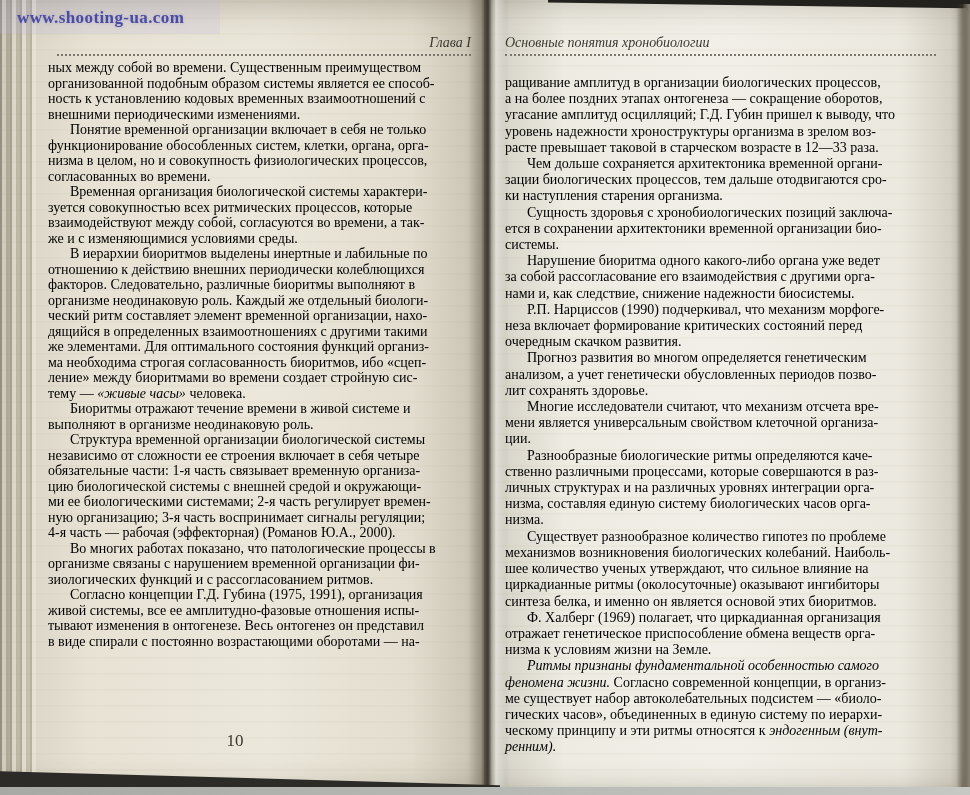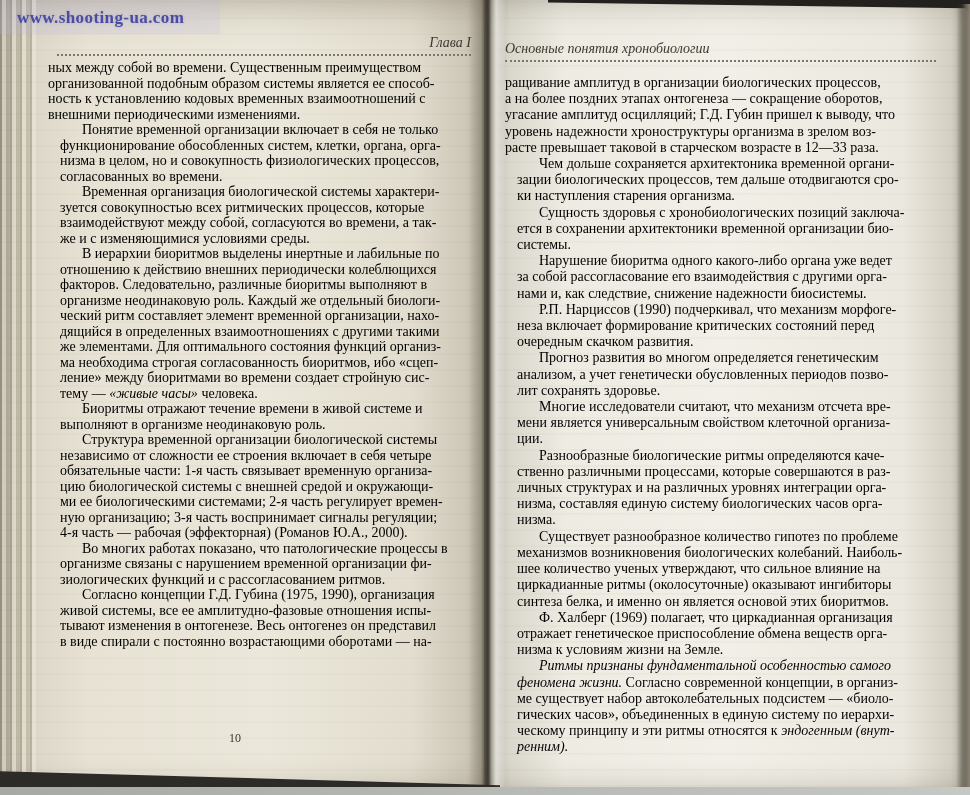--- a/index.html
+++ b/index.html
@@ -34,32 +34,32 @@
 
   
   .wm-ghost{position:absolute;left:0;top:0;width:220px;height:34px;background:rgba(190,188,226,.22);}
   .watermark{position:absolute;left:6px;top:8px;font-size:17px;font-weight:bold;letter-spacing:.4px;
     color:#4b4c9f;text-shadow:0 0 3px rgba(130,130,210,.45);padding-left:11px;}
 
   
   .running-head{position:absolute;font-style:italic;font-size:14px;color:#3b3831;
     border-bottom:2px dotted #7b7669;padding-bottom:3px;line-height:16px;}
   .head-left{left:57px;width:414px;top:35px;text-align:right;}
-  .head-right{left:505px;width:431px;top:41px;text-align:left;}
+  .head-right{left:505px;width:431px;top:35px;text-align:left;}
 
   
   .body-text{position:absolute;color:#000000;font-size:14px;text-align:left;}
   .body-left{left:48px;width:433px;top:60px;line-height:15.5px;}
   .body-right{left:505px;width:433px;top:75px;line-height:16.2px;}
   .para{margin:0;white-space:pre-line;}
-  .para.indent{text-indent:22px;margin-left:12px;}
+  .para.indent{text-indent:22px;}
   .it{font-style:italic;}
 
   
-  .pagenum{position:absolute;font-size:12px;color:#3b3831;text-align:center;}
+  .pagenum{position:absolute;font-size:17px;color:#3b3831;text-align:center;}
   .pn-left{left:20px;width:430px;top:731px;}
   .pn-right{left:480px;width:450px;top:731px;}
 </style>
 </head>
 <body>
 
 <div class="scene">
 
   <div class="page page-left">
     <div class="deckle"></div>
@@ -97,21 +97,21 @@
       <p class="para indent"><span>Структура временной организации биологической системы
 независимо от сложности ее строения включает в себя четыре
 обязательные части: 1-я часть связывает временную организа-
 цию биологической системы с внешней средой и окружающи-
 ми ее биологическими системами; 2-я часть регулирует времен-
 ную организацию; 3-я часть воспринимает сигналы регуляции;
 4-я часть — рабочая (эффекторная) (Романов Ю.А., 2000).</span></p>
       <p class="para indent"><span>Во многих работах показано, что патологические процессы в
 организме связаны с нарушением временной организации фи-
 зиологических функций и с рассогласованием ритмов.</span></p>
-      <p class="para indent"><span>Согласно концепции Г.Д. Губина (1975, 1990), организация
+      <p class="para indent"><span>Согласно концепции Г.Д. Губина (1975, 1991), организация
 живой системы, все ее амплитудно-фазовые отношения испы-
 тывают изменения в онтогенезе. Весь онтогенез он представил
 в виде спирали с постоянно возрастающими оборотами — на-</span></p>
     </div>
   <div class="body-text body-right">
       <p class="para"><span>ращивание амплитуд в организации биологических процессов,
 а на более поздних этапах онтогенеза — сокращение оборотов,
 угасание амплитуд осцилляций; Г.Д. Губин пришел к выводу, что
 уровень надежности хроноструктуры организма в зрелом воз-
 расте превышает таковой в старческом возрасте в 12—33 раза.</span></p>

